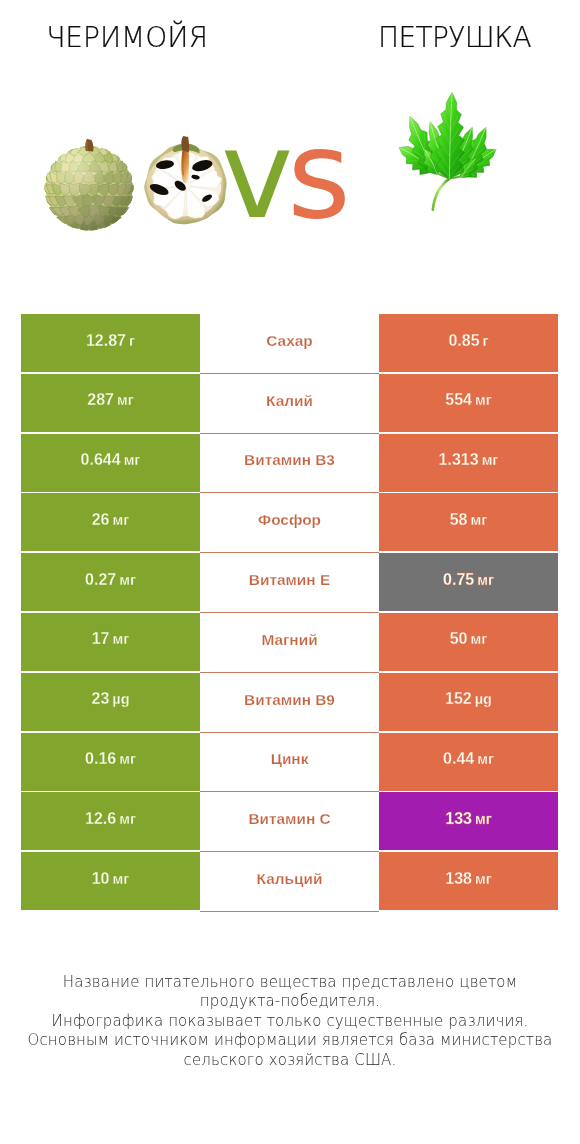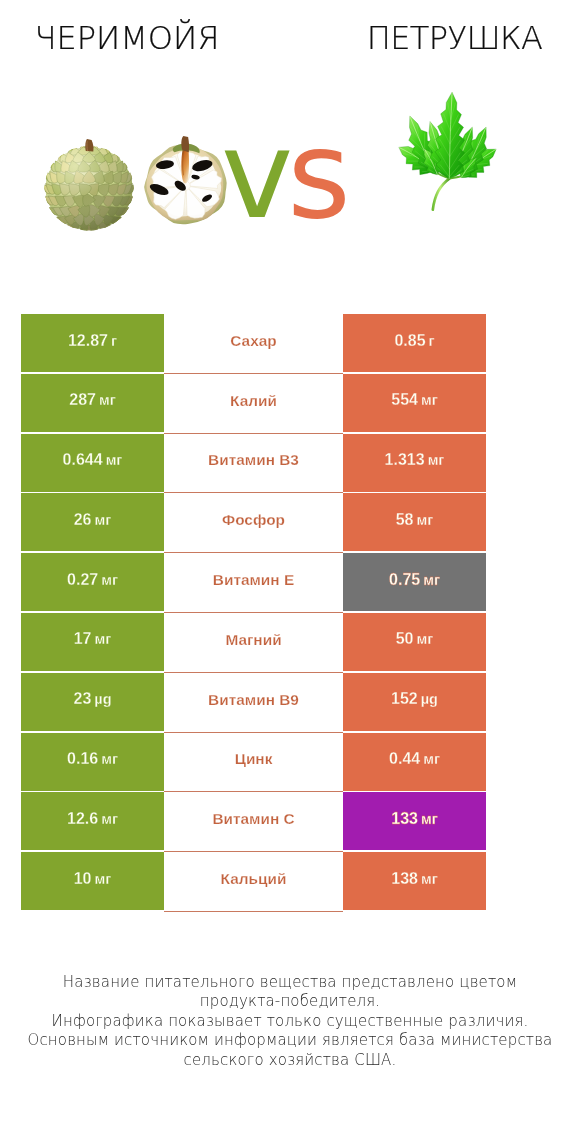--- a/index.html
+++ b/index.html
@@ -1,42 +1,42 @@
 <!DOCTYPE html>
 <html><head>
 <meta charset="utf-8">
 <title>compare</title>
 <style>
   html,body{margin:0;padding:0;}
   body{width:580px;height:1144px;background:#fff;overflow:hidden;
        font-family:"Liberation Sans",sans-serif;-webkit-font-smoothing:antialiased;}
   .page{position:relative;width:580px;height:1144px;background:#fff;}
 
-  .title{position:absolute;top:25px;font-size:32px;font-weight:300;
+  .title{position:absolute;top:25px;font-size:28px;font-weight:300;
          letter-spacing:0;color:#0E0E0E;white-space:nowrap;line-height:26px;
          -webkit-text-stroke:.22px #0E0E0E;
          font-family:"DejaVu Sans",sans-serif;}
   .title.left{left:0;width:254px;text-align:center;}
   .title.right{left:329px;width:251px;text-align:center;letter-spacing:-0.6px;}
 
   .hero{position:absolute;left:0;top:0;width:464px;height:300px;}
   .img-cheri{position:absolute;left:41px;top:137px;width:98px;height:94px;}
   .img-cut{position:absolute;left:142px;top:135px;width:88px;height:90px;}
   .img-parsley{position:absolute;left:397px;top:90px;width:101px;height:122px;}
 
   .vs{position:absolute;left:221px;top:114px;font-size:122px;line-height:122px;
       font-weight:400;letter-spacing:-6px;font-family:"DejaVu Sans",sans-serif;}
   .vs .v{color:#7FA72E;}
   .vs .s{color:#E5704B;}
 
   .table{position:absolute;left:21px;top:314px;width:537px;}
   .row{height:59.8px;display:flex;}
   .cell{height:59.8px;box-sizing:border-box;display:flex;align-items:center;
         justify-content:center;padding-bottom:5px;}
-  .cell.val{width:143px;color:#FCFEF2;height:58px;}
+  .cell.val{width:179px;color:#FCFEF2;height:58px;}
   .cell.mid{width:179px;background:#fff;border-bottom:1px solid #C9795F;}
   .num{font-size:16px;font-weight:700;font-family:"Liberation Sans",sans-serif;}
   .cell.val .num,.cell.val .unit{-webkit-text-stroke:.28px var(--bg);}
   .cell.mid .lbl{-webkit-text-stroke:.25px #fff;}
   .unit{font-size:14.5px;font-weight:700;margin-left:3px;font-family:"Liberation Sans",sans-serif;}
   .lbl{font-size:15.4px;font-weight:700;color:#C3633F;font-family:"Liberation Sans",sans-serif;text-align:right;}
 
   .foot{position:absolute;left:0;top:973px;width:580px;text-align:center;
         font-size:15px;line-height:19.4px;color:#2B2B2B;font-weight:300;
         letter-spacing:.15px;font-family:"DejaVu Sans",sans-serif;}

